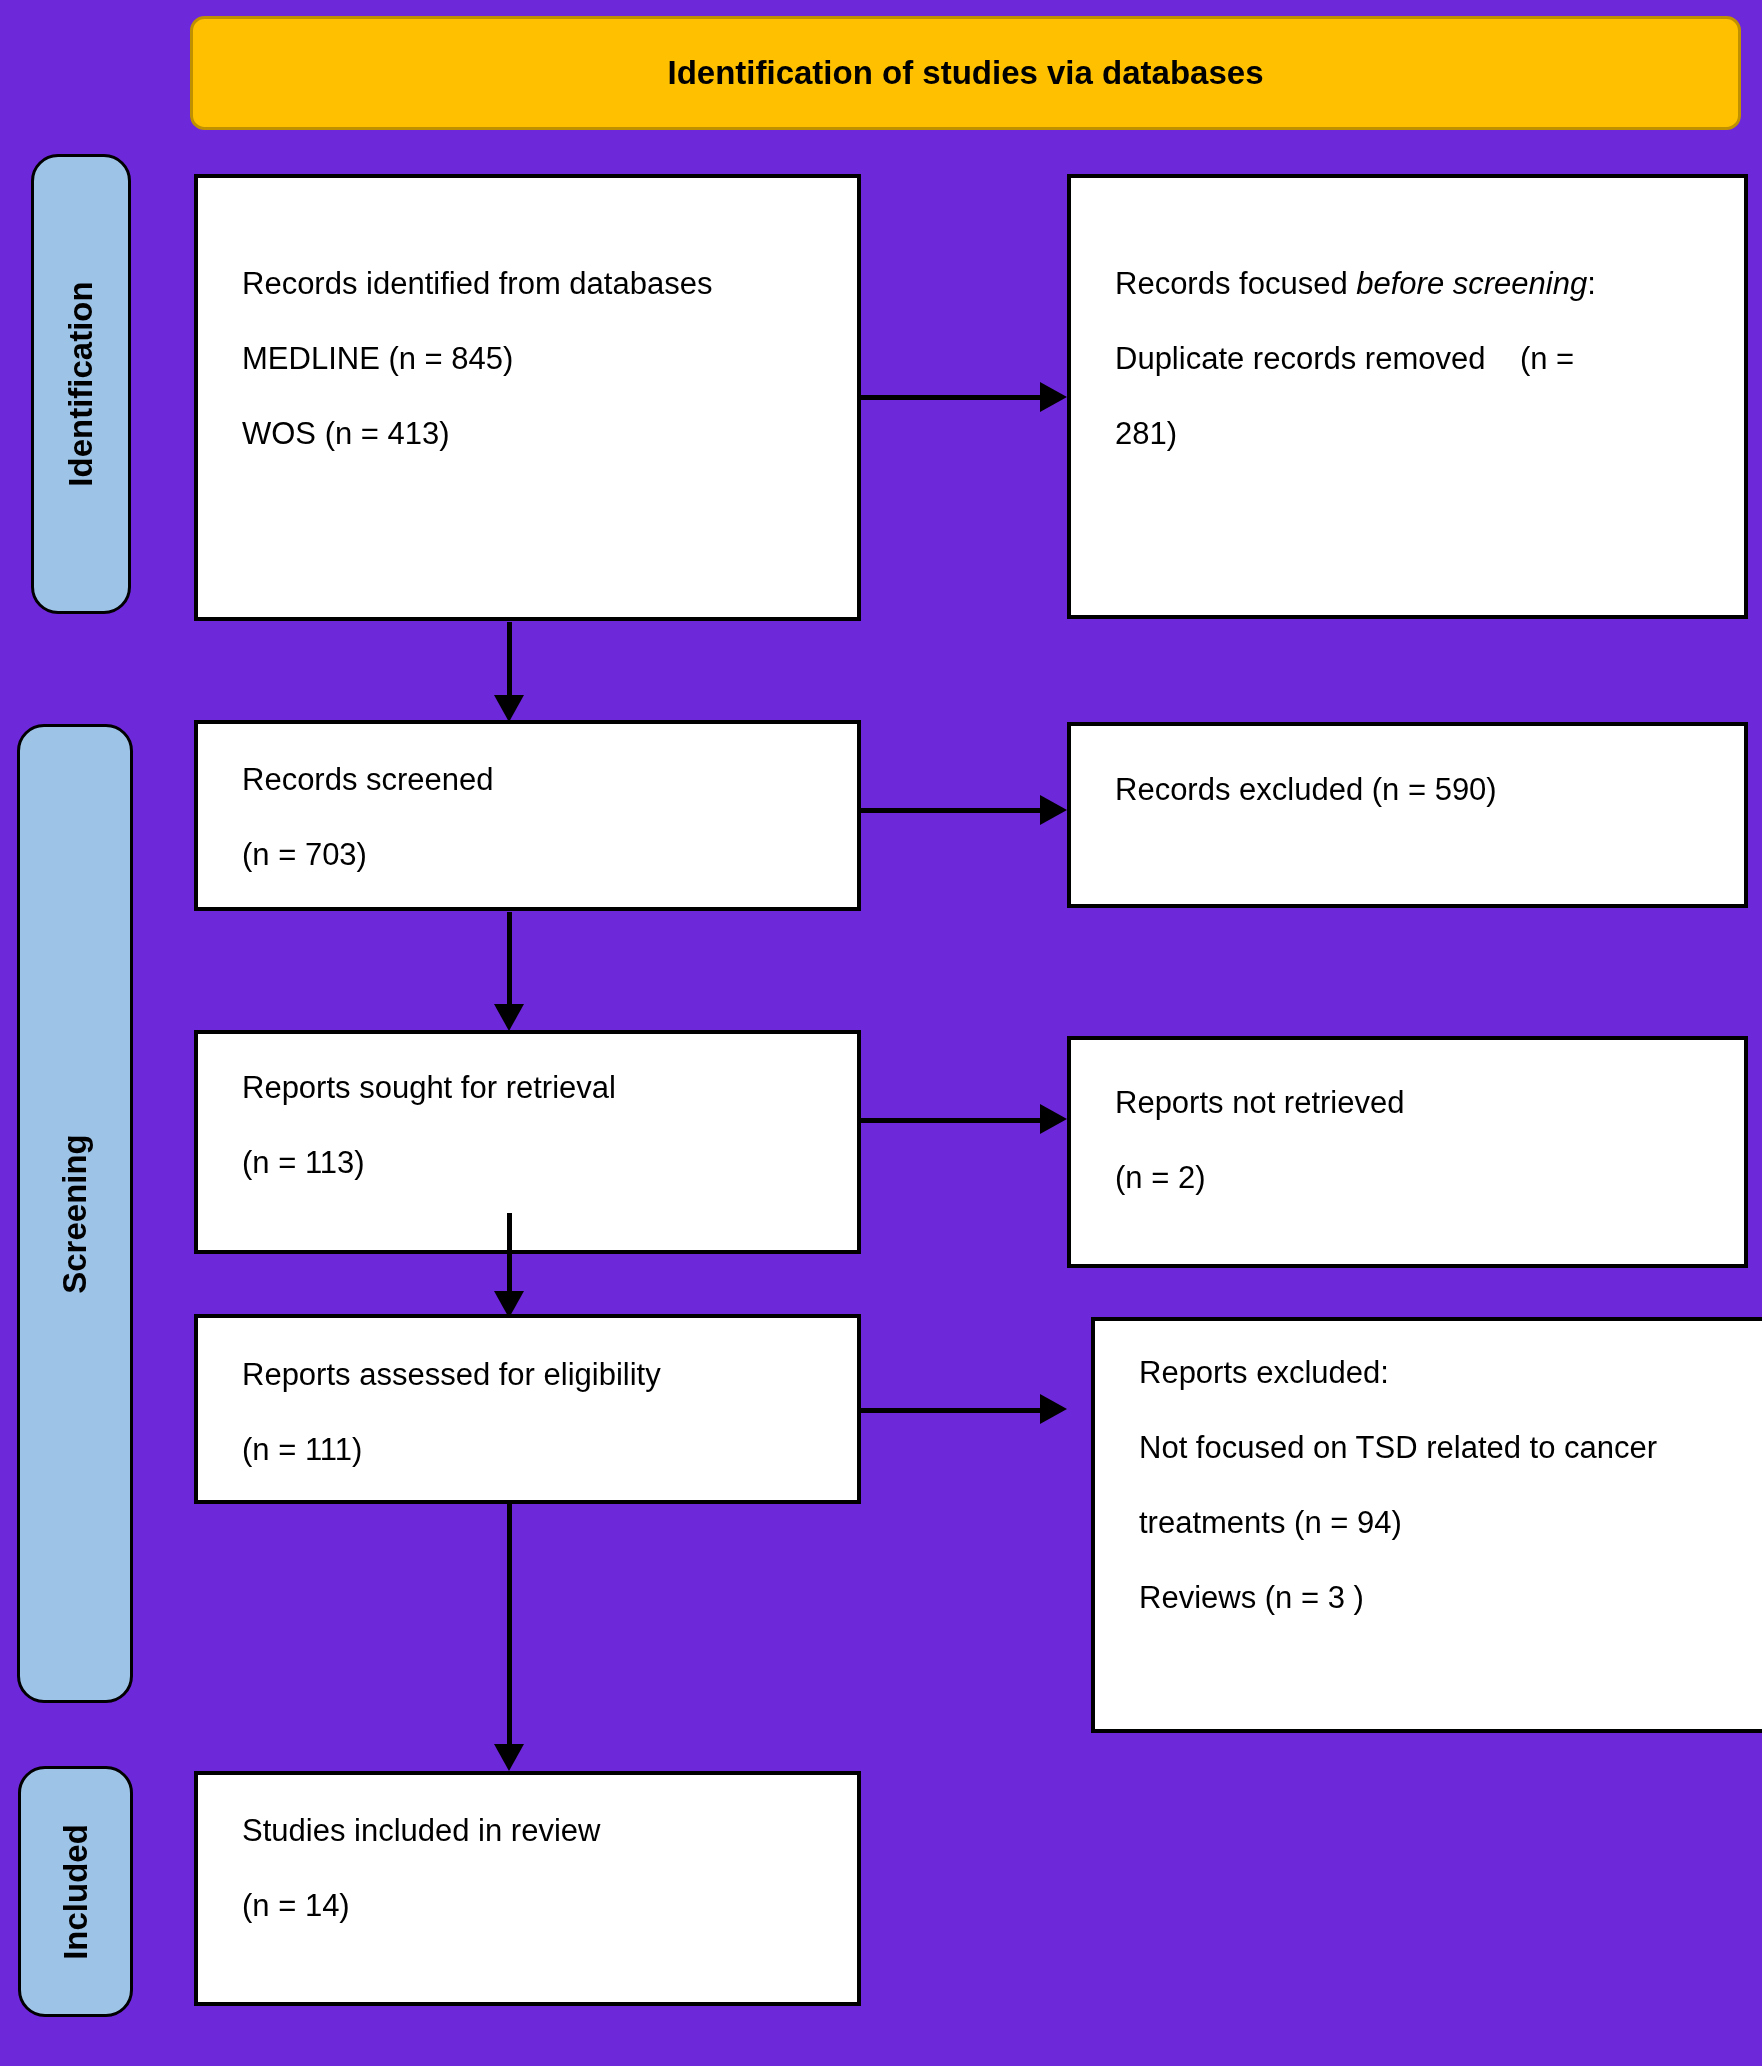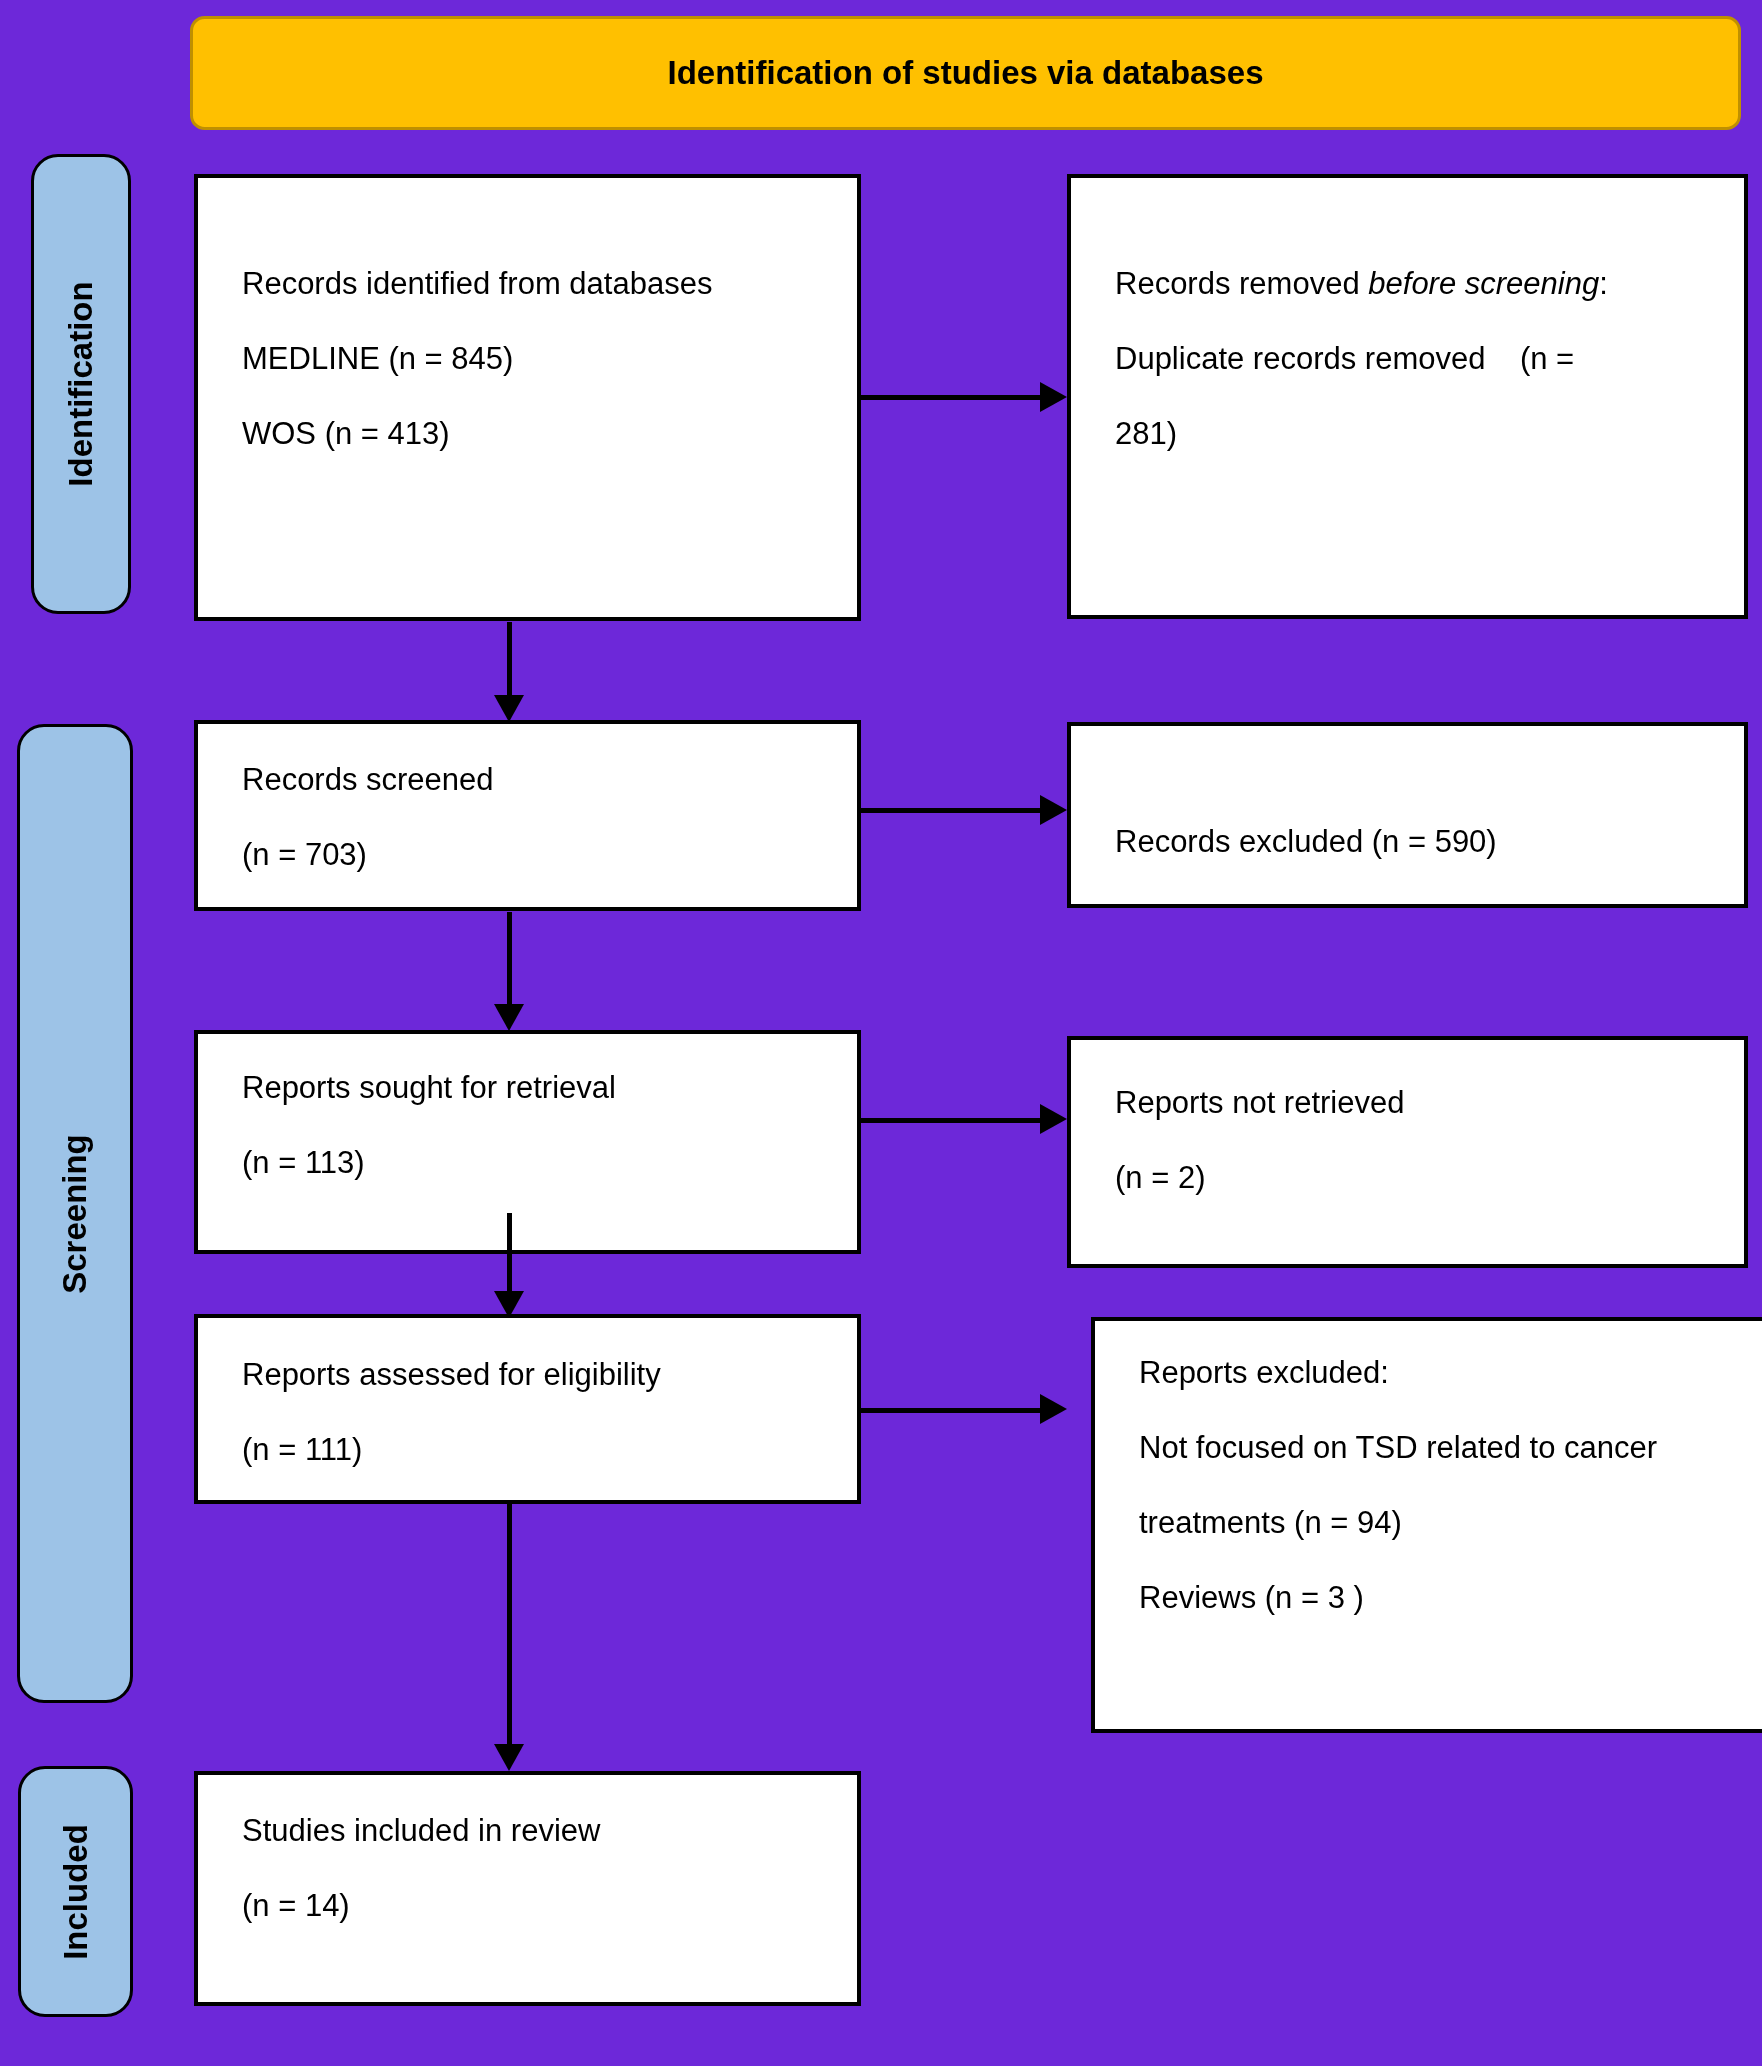--- a/index.html
+++ b/index.html
@@ -80,31 +80,31 @@
     <span>Included</span>
   </div>
 
   <div class="wbox" style="left:194px;top:174px;width:667px;height:447px;padding-top:68px;">
     <div class="box-line">Records identified from databases</div>
     <div class="box-line">MEDLINE (n = 845)</div>
     <div class="box-line">WOS (n = 413)</div>
   </div>
 
   <div class="wbox" style="left:1067px;top:174px;width:681px;height:445px;padding-top:68px;">
-    <div class="box-line"><span>Records removed </span><span class="it">before screening</span><span>:</span></div>
+    <div class="box-line"><span>Records focused </span><span class="it">before screening</span><span>:</span></div>
     <div class="box-line">Duplicate records removed    (n =</div>
     <div class="box-line">281)</div>
   </div>
 
   <div class="wbox" style="left:194px;top:720px;width:667px;height:191px;padding-top:18px;">
     <div class="box-line">Records screened</div>
     <div class="box-line">(n = 703)</div>
   </div>
 
-  <div class="wbox" style="left:1067px;top:722px;width:681px;height:186px;padding-top:78px;">
+  <div class="wbox" style="left:1067px;top:722px;width:681px;height:186px;padding-top:26px;">
     <div class="box-line">Records excluded (n = 590)</div>
   </div>
 
   <div class="wbox" style="left:194px;top:1030px;width:667px;height:224px;padding-top:16.3px;">
     <div class="box-line">Reports sought for retrieval</div>
     <div class="box-line">(n = 113)</div>
   </div>
 
   <div class="wbox" style="left:1067px;top:1036px;width:681px;height:232px;padding-top:25px;">
     <div class="box-line">Reports not retrieved</div>

